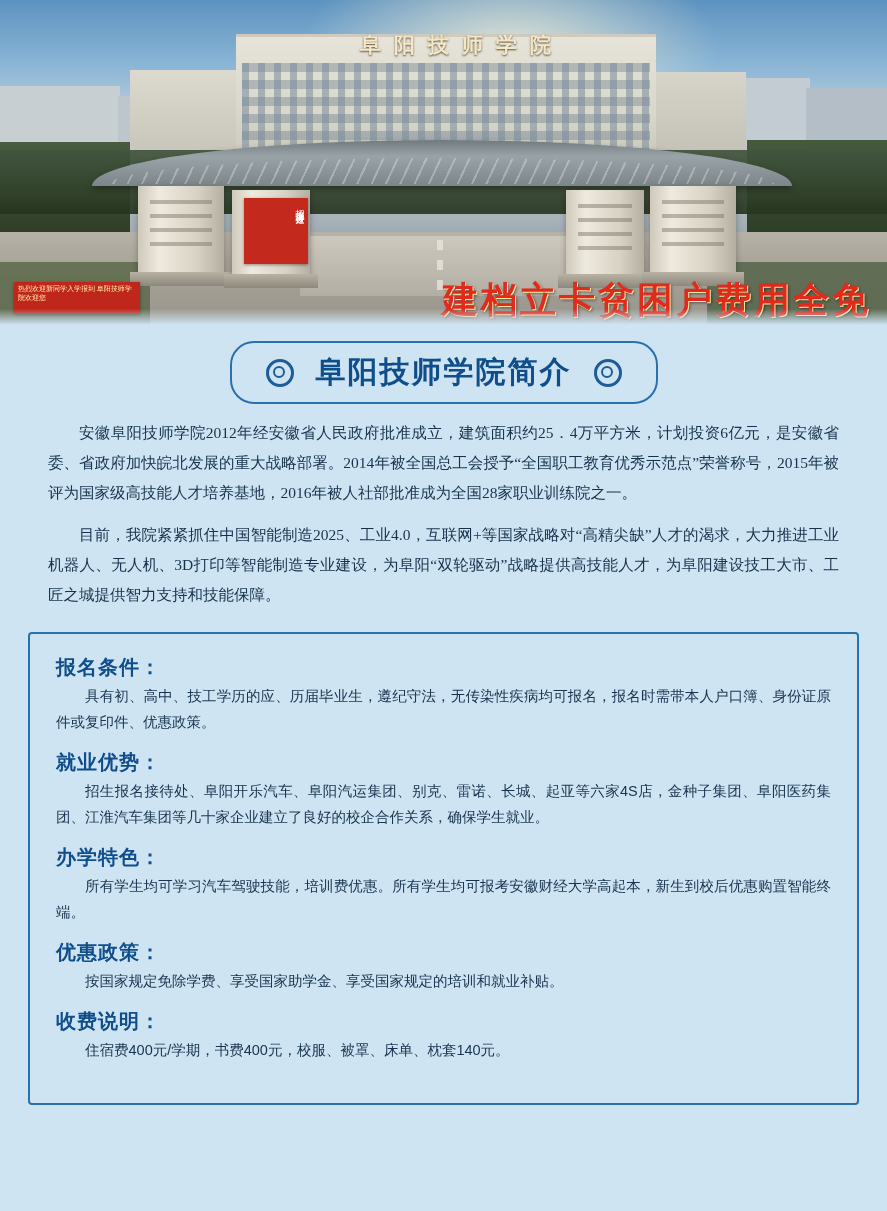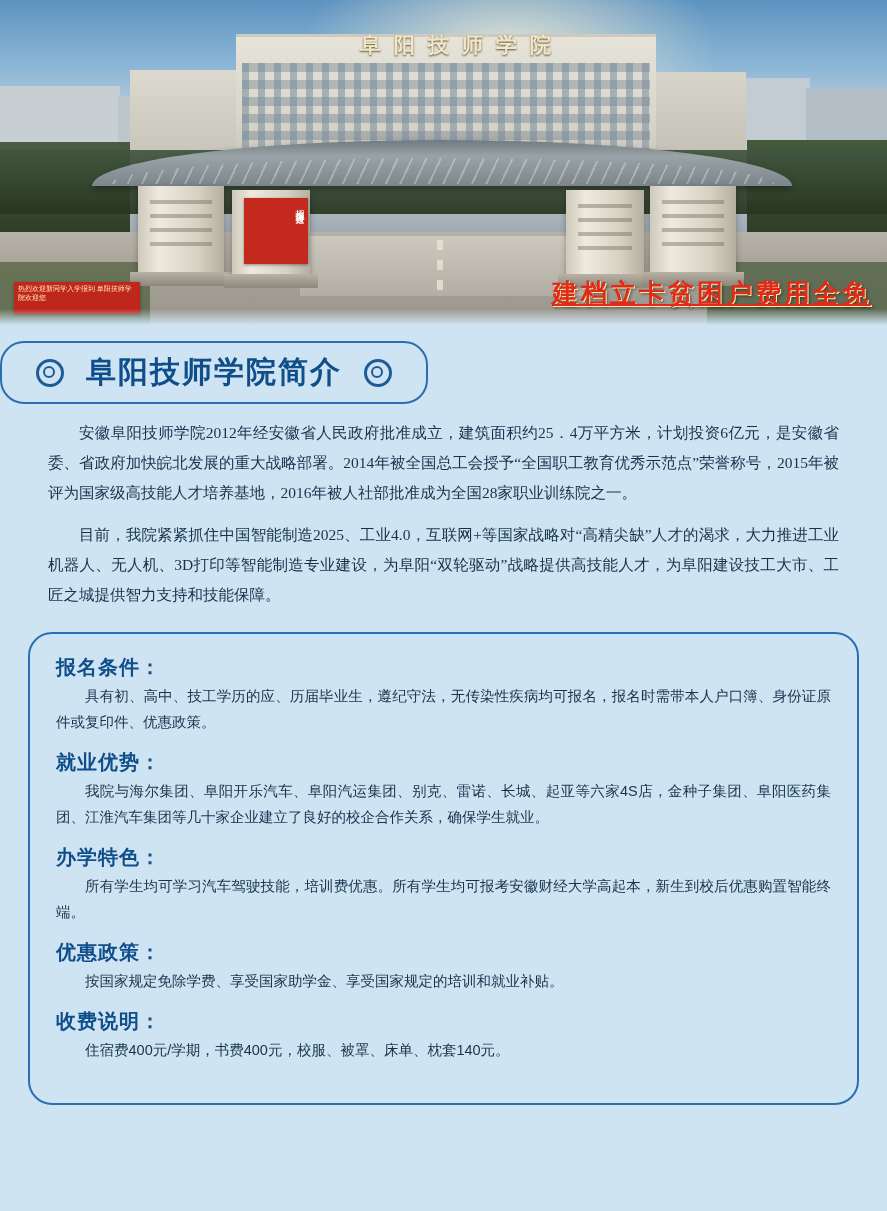--- a/index.html
+++ b/index.html
@@ -134,37 +134,37 @@
   .grass-r { position:absolute; right:0; top:262px; width:180px; height:63px; background:#56644a; opacity:.85;}
   .banner-red-l {
     position:absolute; left: 14px; top: 282px; width: 118px; height: 26px;
     background:#c0271c; color:#ffe9a8; font-size:7px; line-height:9px; padding:3px 4px;
     box-shadow:0 1px 3px rgba(0,0,0,.4);
     font-family:"Liberation Serif", serif;
   }
   .headline-red {
     position: absolute; right: 16px; top: 276px;
     font-family: "Liberation Serif", serif;
-    font-size: 26px;
+    font-size: 36px;
     font-weight: bold;
     color: #e02a1c;
     letter-spacing: 3px;
     text-shadow: 1px 1px 0 #ffe9a0, 2px 2px 3px rgba(0,0,0,.45);
     white-space: nowrap;
-    text-decoration: underline;
   }
   .hero-fade {
     position:absolute; left:0; bottom:0; width:887px; height:16px;
     background: linear-gradient(to bottom, rgba(207,228,243,0), rgba(207,228,243,1));
   }
 
   
   .title-wrap {
     margin-top: 16px;
     display: flex;
+    justify-content: center;
   }
   .title-plaque {
     border: 2px solid #2a6fae;
     border-radius: 24px;
     padding: 9px 34px;
     display: flex;
     align-items: center;
     gap: 22px;
     background: transparent;
   }
@@ -200,21 +200,21 @@
     line-height: 30px;
     text-align: justify;
     text-justify: inter-ideograph;
   }
   .intro p { margin: 12px; text-indent: 2em; }
 
   
   .card {
     margin: 22px 28px 0 28px;
     border: 2px solid #2a6fae;
-    border-radius: 24px;
+    border-radius: 4px;
     padding: 20px 26px 24px 26px;
     background: transparent;
   }
   .sec { margin-bottom: 14px; }
   .sec:last-child { margin-bottom: 16px; }
   .sec-h {
     font-family: "Liberation Serif", serif;
     font-size: 20px;
     font-weight: bold;
     color: #0f4e8a;
@@ -302,21 +302,21 @@
   <p>目前，我院紧紧抓住中国智能制造2025、工业4.0，互联网+等国家战略对“高精尖缺”人才的渴求，大力推进工业机器人、无人机、3D打印等智能制造专业建设，为阜阳“双轮驱动”战略提供高技能人才，为阜阳建设技工大市、工匠之城提供智力支持和技能保障。</p>
 </div>
 
 <div class="card">
   <div class="sec">
     <div class="sec-h">报名条件：</div>
     <div class="sec-b">具有初、高中、技工学历的应、历届毕业生，遵纪守法，无传染性疾病均可报名，报名时需带本人户口簿、身份证原件或复印件、优惠政策。</div>
   </div>
   <div class="sec">
     <div class="sec-h">就业优势：</div>
-    <div class="sec-b">我院与海尔集团、阜阳开乐汽车、阜阳汽运集团、别克、雷诺、长城、起亚等六家4S店，金种子集团、阜阳医药集团、江淮汽车集团等几十家企业建立了良好的校企合作关系，确保学生就业。</div>
+    <div class="sec-b">招生报名接待处、阜阳开乐汽车、阜阳汽运集团、别克、雷诺、长城、起亚等六家4S店，金种子集团、阜阳医药集团、江淮汽车集团等几十家企业建立了良好的校企合作关系，确保学生就业。</div>
   </div>
   <div class="sec">
     <div class="sec-h">办学特色：</div>
     <div class="sec-b">所有学生均可学习汽车驾驶技能，培训费优惠。所有学生均可报考安徽财经大学高起本，新生到校后优惠购置智能终端。</div>
   </div>
   <div class="sec">
     <div class="sec-h">优惠政策：</div>
     <div class="sec-b">按国家规定免除学费、享受国家助学金、享受国家规定的培训和就业补贴。</div>
   </div>
   <div class="sec">

